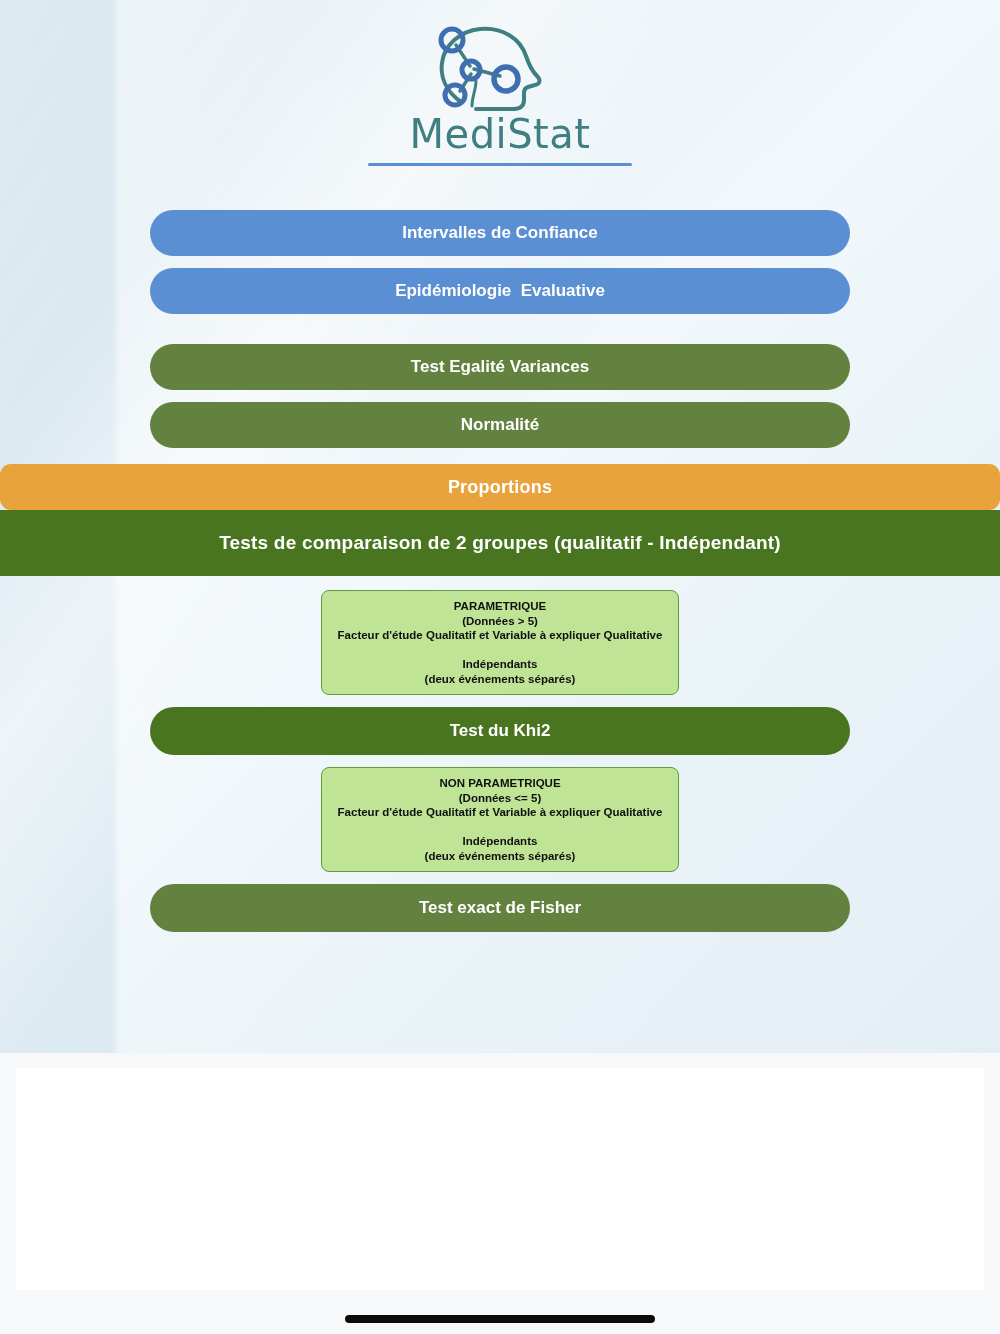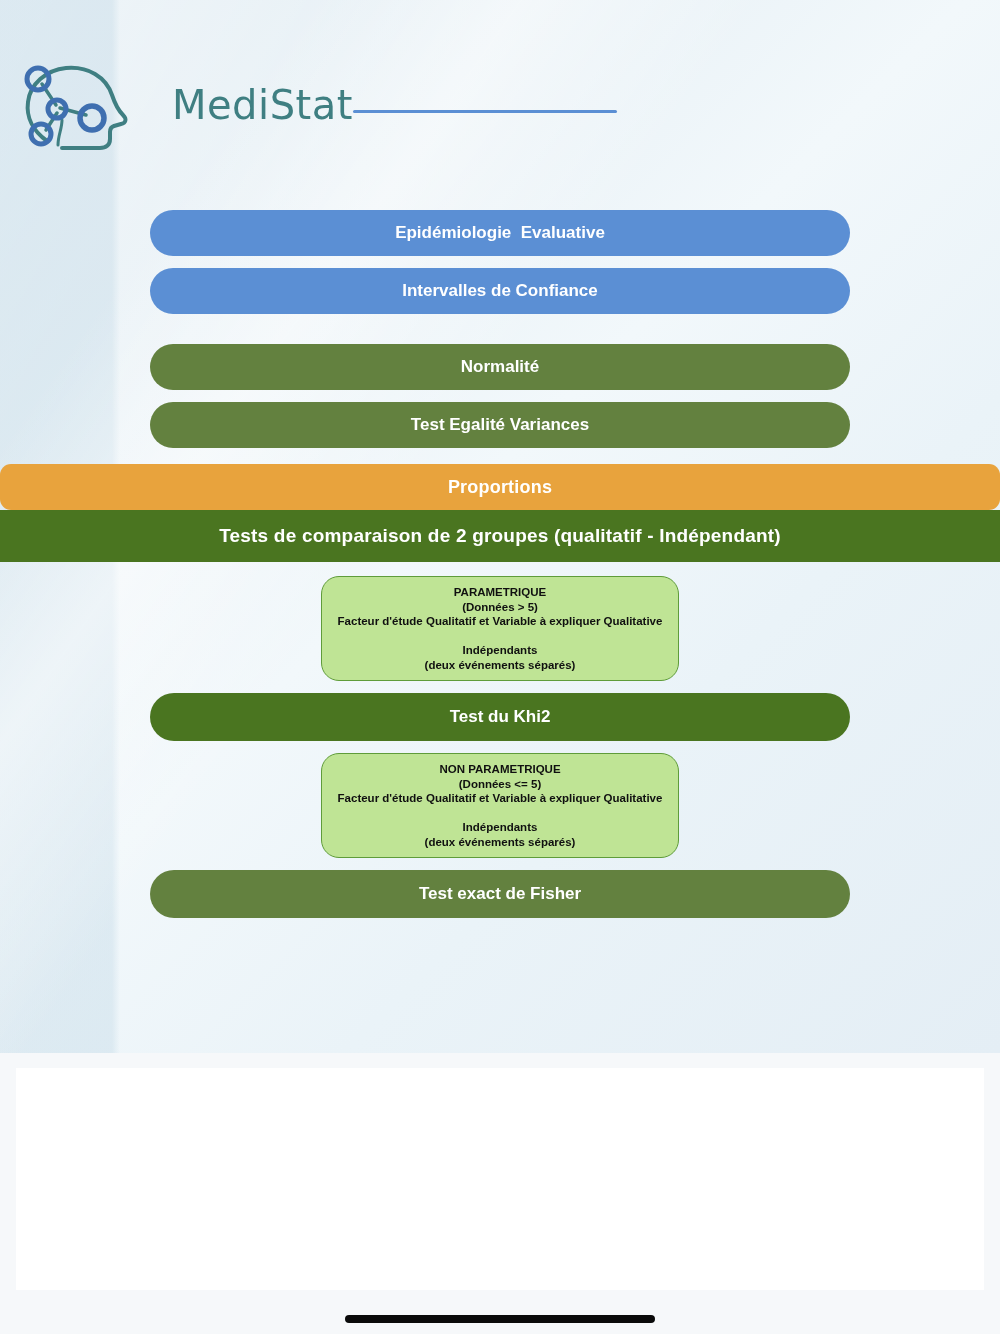--- a/index.html
+++ b/index.html
@@ -45,21 +45,21 @@
   .content-scroll {
     position: absolute;
     inset: 0;
     z-index: 1;
   }
 
   
   .logo-block {
     height: 196px;
     display: flex;
-    flex-direction: row;
+    flex-direction: column;
     align-items: center;
     justify-content: flex-start;
     padding-top: 18px;
     box-sizing: border-box;
   }
   .logo-mark {
     width: 172px;
     height: 100px;
     display: block;
   }
@@ -89,21 +89,21 @@
     justify-content: center;
     color: #ffffff;
     font-weight: bold;
     font-size: 18px;
     letter-spacing: 0.2px;
     box-sizing: border-box;
   }
   .section-header.blue   { background: #5b8fd4; }
   .section-header.green  { background: #4a7520; }
   .section-header.orange { background: #e8a33d; border-radius: 11px; }
-  .section-header.wide   { height: 52px; font-size: 19px; }
+  .section-header.wide   { height: 66px; font-size: 19px; }
 
   .section-body {
     padding: 14px 0 16px 0;
   }
 
   
   .pill {
     width: 700px;
     height: 46px;
     margin: 0 auto 12px auto;
@@ -127,21 +127,21 @@
   .pill.green-dark  { background: #4a7520; }
   .pill.orange      { background: #e8a33d; }
   .pill.tall        { height: 48px; }
 
   
   .info-box {
     width: 358px;
     margin: 0 auto 12px auto;
     background: #bfe495;
     border: 1px solid #5f9c3a;
-    border-radius: 18px;
+    border-radius: 8px;
     padding: 8px 6px 8px 6px;
     box-sizing: border-box;
     color: #101010;
     font-weight: bold;
     font-size: 11.5px;
     line-height: 14.5px;
     text-align: center;
     white-space: pre-line;
   }
 
@@ -193,27 +193,27 @@
           <circle cx="38" cy="22" r="11" fill="none" stroke="#3f6fb0" stroke-width="5"></circle>
           <circle cx="57" cy="52" r="9" fill="none" stroke="#3f6fb0" stroke-width="5"></circle>
           <circle cx="92" cy="61" r="12" fill="none" stroke="#3f6fb0" stroke-width="5.5"></circle>
           <circle cx="41" cy="77" r="10" fill="none" stroke="#3f6fb0" stroke-width="5"></circle>
         </svg>
         <div class="logo-word">MediStat</div>
         <div class="logo-rule"></div>
       </div>
 
       <div class="section-body">
+        <button class="pill blue">Intervalles de Confiance</button>
         <button class="pill blue">Epidémiologie  Evaluative</button>
-        <button class="pill blue">Intervalles de Confiance</button>
       </div>
 
       <div class="section-body">
+        <button class="pill green-soft">Test Egalité Variances</button>
         <button class="pill green-soft">Normalité</button>
-        <button class="pill green-soft">Test Egalité Variances</button>
       </div>
 
       <div class="section-header orange">Proportions</div>
 
       <div class="section-header green wide">Tests de comparaison de 2 groupes (qualitatif - Indépendant)</div>
       <div class="section-body">
         <div class="info-box">PARAMETRIQUE
 (Données &gt; 5)
 Facteur d'étude Qualitatif et Variable à expliquer Qualitative
 

